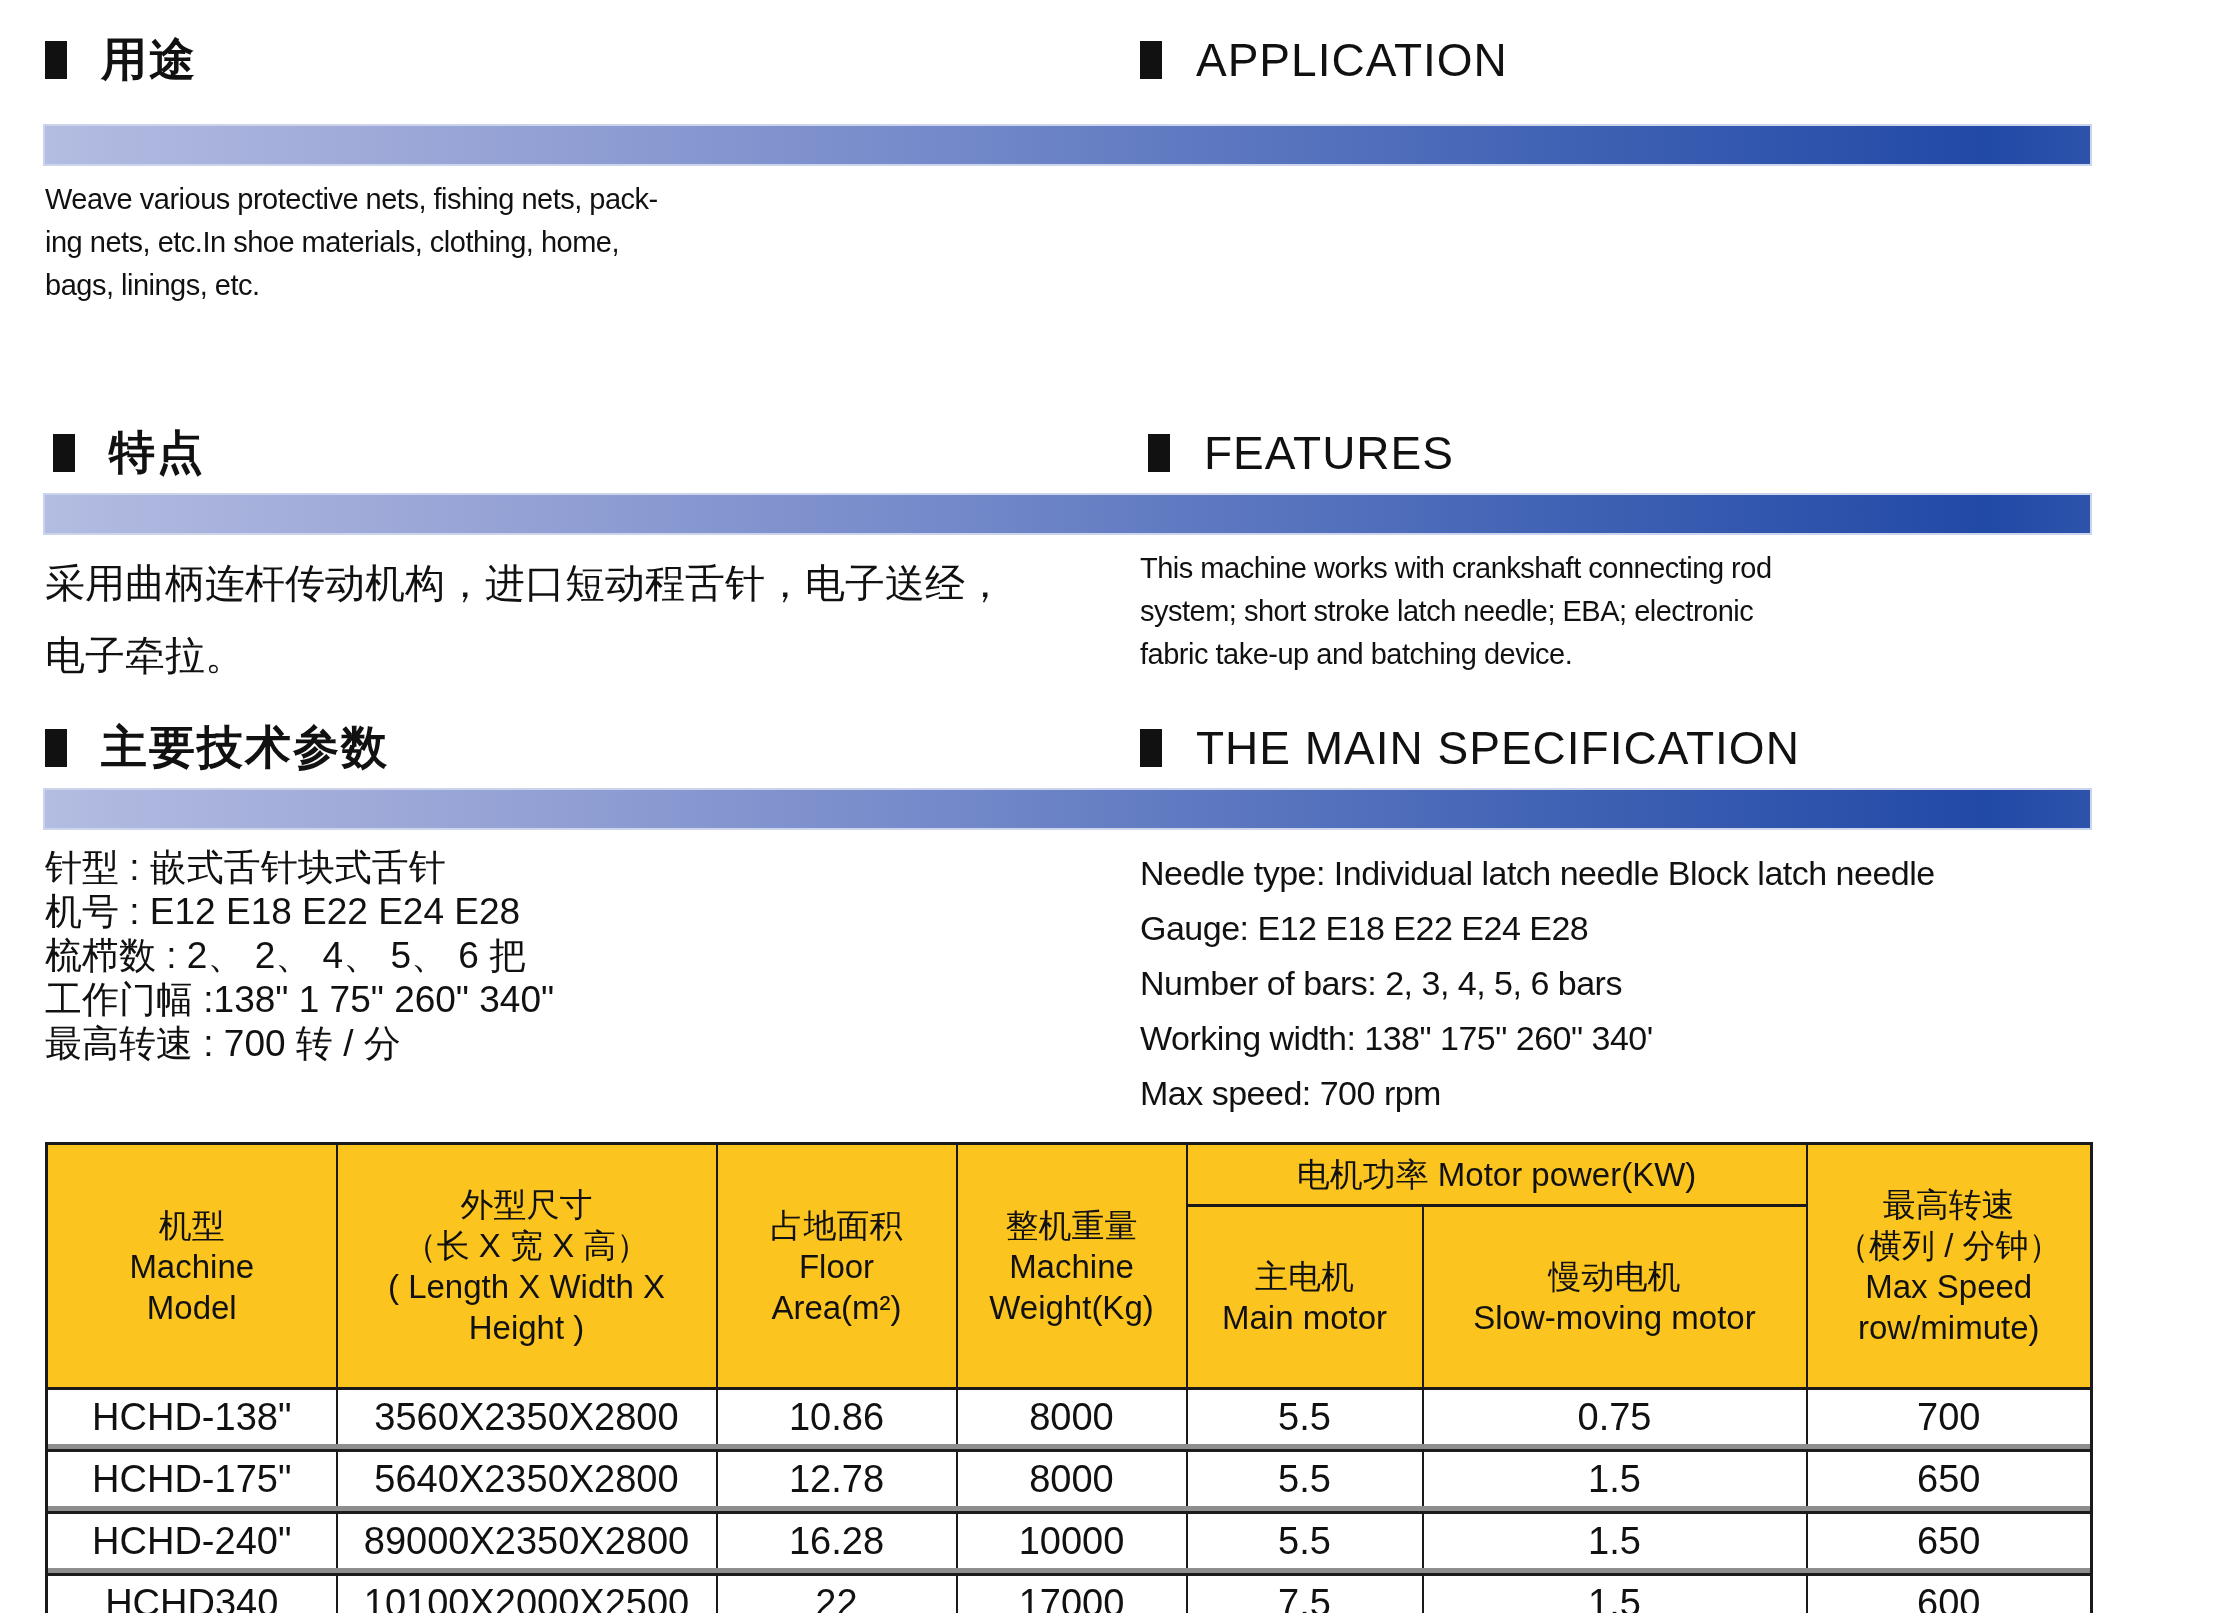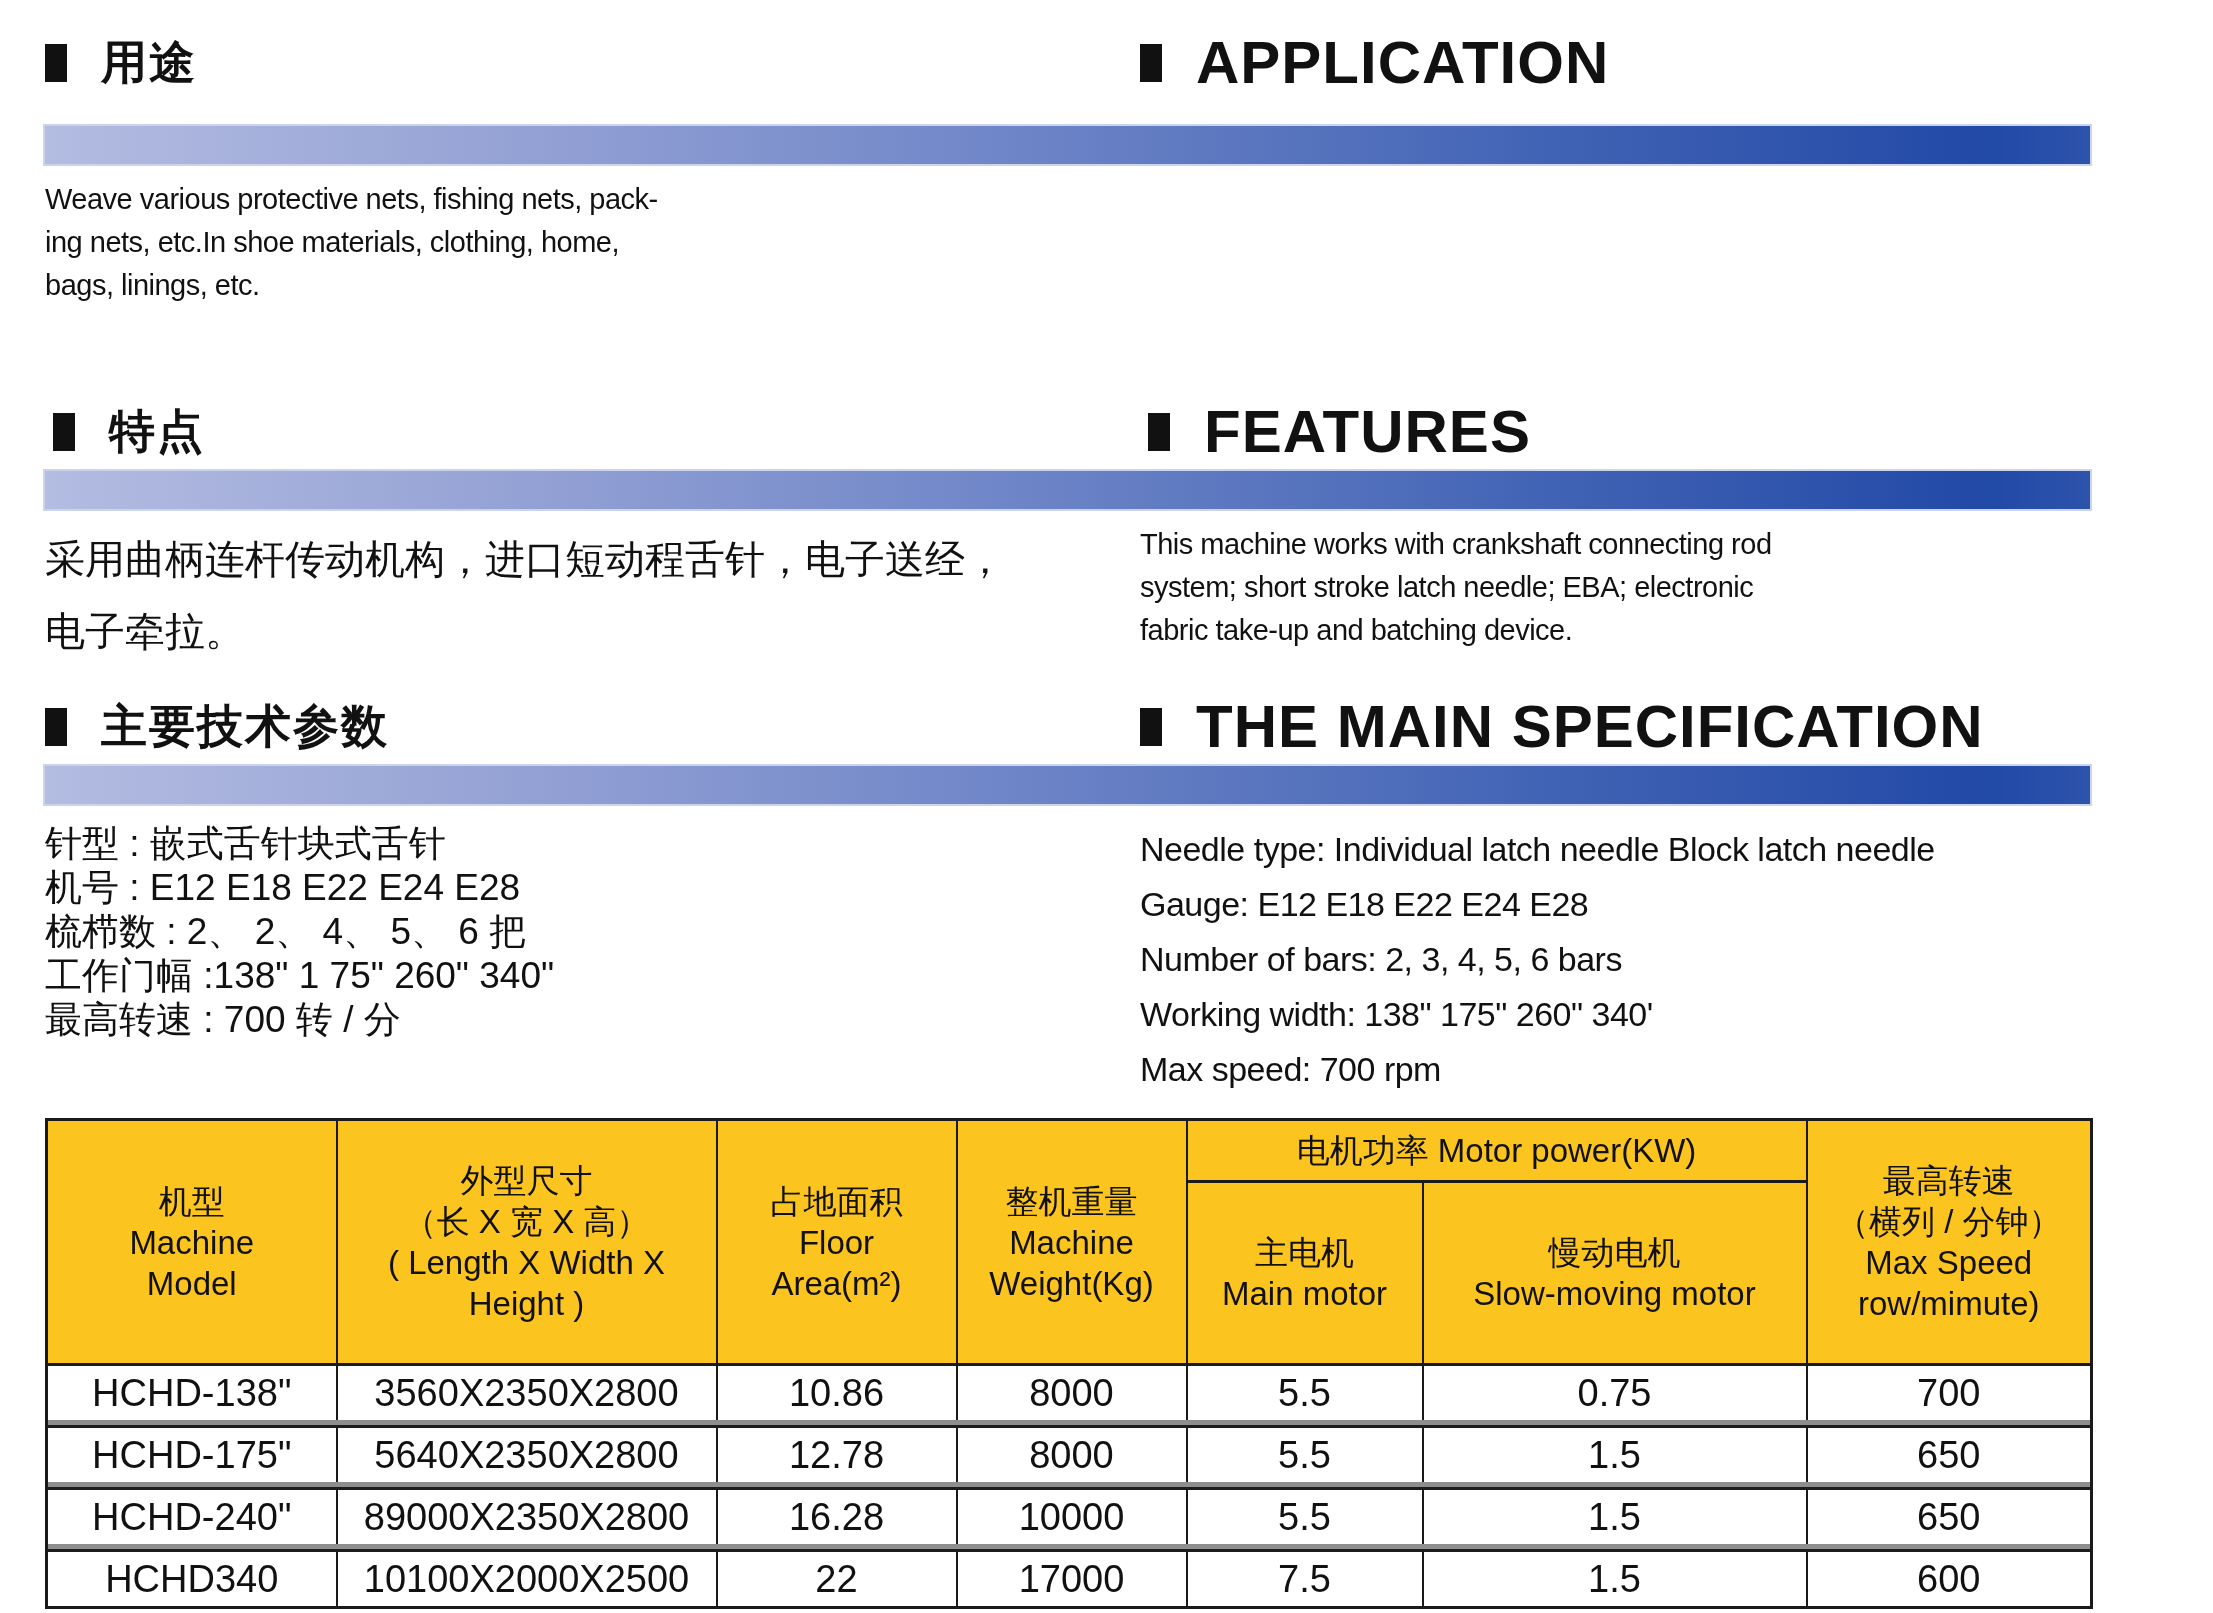--- a/index.html
+++ b/index.html
@@ -13,41 +13,41 @@
   .page { padding: 28px 0 0 45px; width: 2045px; }
 
   
   .two-col { display: grid; grid-template-columns: 980px 980px; column-gap: 115px; }
 
   
   .head-row { margin-top: 0; height: 64px; }
   .head { display: flex; align-items: center; }
   .bullet { width: 22px; height: 38px; background: #111111; margin-right: 34px; flex: 0 0 auto; }
   .title-zh { font-size: 46px; font-weight: 700; letter-spacing: 2px; }
-  .title-en { font-size: 60px; font-weight: 700; letter-spacing: 1px; text-align: right; }
+  .title-en { font-size: 46px; font-weight: 400; letter-spacing: 1px; text-align: right; }
 
   
   .bar {
     height: 38px; width: 2045px;
     margin-top: 10px;
     background: linear-gradient(90deg, #b3bce1 0%, #99a5d6 20%, #7288c9 45%, #4465b6 72%, #2149a6 95%, #2d53ab 100%);
     box-shadow: 0 0 0 2px #ccd4ec;
   }
   .bar.first { margin-top: 34px; }
 
   
   .body-row { margin-top: 14px; }
   .pre { white-space: pre-line; }
   .zh-body { font-size: 40px; line-height: 72px; margin: 0; }
   .en-body { font-size: 29px; line-height: 43px; margin: 0; letter-spacing: -0.5px; }
   .spec-row { margin-top: 18px; }
   .zh-spec { font-size: 37px; line-height: 44px; margin: 0; }
   .en-spec { font-size: 34px; line-height: 55px; margin: 0; letter-spacing: -0.5px; }
 
-  .mt-sec2 { margin-top: 90px; padding-left: 8px; }
+  .mt-sec2 { margin-top: 114px; padding-left: 8px; }
   .mt-sec3 { margin-top: 25px; }
   .mt-bar  { margin-top: 10px; }
 
   
   .spec-table {
     margin-top: 21px;
     border-collapse: collapse;
     table-layout: fixed;
     width: 2045px;
     border: 3px solid #1a1a1a;

